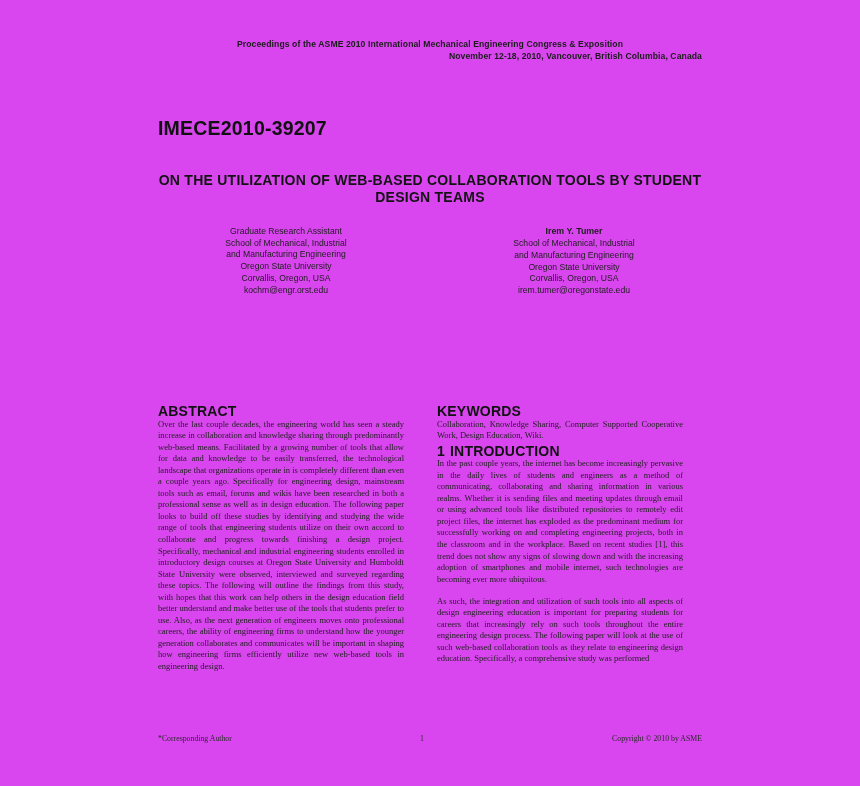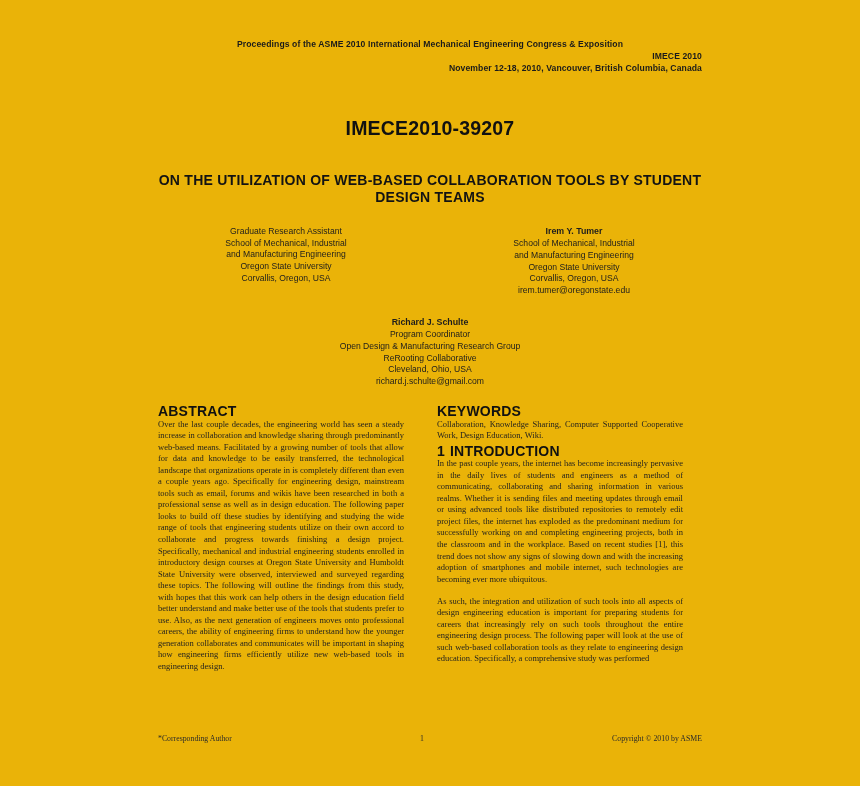--- a/index.html
+++ b/index.html
@@ -14,21 +14,21 @@
     font-family: "Liberation Serif", serif;
     color: #161616;
     overflow: hidden;
   }
 
   .page {
     position: relative;
     width: 860px;
     height: 786px;
     box-sizing: border-box;
-    background: #eab308;
+    background: #d946ef;
   }
 
   
   .running-head {
     position: absolute;
     left: 158px;
     top: 38px;
     width: 544px;
     text-align: right;
     font-family: "Liberation Sans", sans-serif;
@@ -41,21 +41,21 @@
   .running-head .line1 { text-align: center; }
   .running-head .line2 { text-align: right; }
   .running-head .line3 { text-align: right; }
 
   
   .paper-number {
     position: absolute;
     left: 158px;
     top: 117px;
     width: 544px;
-    text-align: center;
+    text-align: left;
     font-family: "Liberation Sans", sans-serif;
     font-weight: bold;
     font-size: 19.5px;
     letter-spacing: 0.2px;
     color: #111;
   }
 
   
   .paper-title {
     position: absolute;
@@ -152,57 +152,49 @@
   .footer-center{ flex: 1 1 auto; text-align: center; }
   .footer-right { flex: 0 0 auto; }
 </style>
 </head>
 <body>
 
 <div class="page">
 
   <div class="running-head">
     <div class="line1">Proceedings of the ASME 2010 International Mechanical Engineering Congress &amp; Exposition</div>
-    <div class="line2">IMECE 2010</div>
     <div class="line3">November 12-18, 2010, Vancouver, British Columbia, Canada</div>
   </div>
 
   <div class="paper-number">IMECE2010-39207</div>
 
   <div class="paper-title">ON THE UTILIZATION OF WEB-BASED COLLABORATION TOOLS BY STUDENT DESIGN TEAMS</div>
 
   <div class="authors-row">
 
     <div class="author-block">
       <div class="author-line">Graduate Research Assistant</div>
       <div class="author-line">School of Mechanical, Industrial</div>
       <div class="author-line">and Manufacturing Engineering</div>
       <div class="author-line">Oregon State University</div>
       <div class="author-line">Corvallis, Oregon, USA</div>
+      <div class="author-line">kochm@engr.orst.edu</div>
     </div>
 
     <div class="author-block">
       <div class="author-name">Irem Y. Tumer</div>
       <div class="author-line">School of Mechanical, Industrial</div>
       <div class="author-line">and Manufacturing Engineering</div>
       <div class="author-line">Oregon State University</div>
       <div class="author-line">Corvallis, Oregon, USA</div>
       <div class="author-line">irem.tumer@oregonstate.edu</div>
     </div>
 
   </div>
 
-  <div class="author-block centered-solo">
-    <div class="author-name">Richard J. Schulte</div>
-    <div class="author-line">Program Coordinator</div>
-    <div class="author-line">Open Design &amp; Manufacturing Research Group</div>
-    <div class="author-line">ReRooting Collaborative</div>
-    <div class="author-line">Cleveland, Ohio, USA</div>
-    <div class="author-line">richard.j.schulte@gmail.com</div>
-  </div>
 
   <div class="col col-left">
     <div class="section-head">ABSTRACT</div>
     <p class="para">Over the last couple decades, the engineering world has seen a steady increase in collaboration and knowledge sharing through predominantly web-based means. Facilitated by a growing number of tools that allow for data and knowledge to be easily transferred, the technological landscape that organizations operate in is completely different than even a couple years ago. Specifically for engineering design, mainstream tools such as email, forums and wikis have been researched in both a professional sense as well as in design education. The following paper looks to build off these studies by identifying and studying the wide range of tools that engineering students utilize on their own accord to collaborate and progress towards finishing a design project. Specifically, mechanical and industrial engineering students enrolled in introductory design courses at Oregon State University and Humboldt State University were observed, interviewed and surveyed regarding these topics. The following will outline the findings from this study, with hopes that this work can help others in the design education field better understand and make better use of the tools that students prefer to use. Also, as the next generation of engineers moves onto professional careers, the ability of engineering firms to understand how the younger generation collaborates and communicates will be important in shaping how engineering firms efficiently utilize new web-based tools in engineering design.</p>
   </div>
 
   <div class="col col-right">
     <div class="section-head">KEYWORDS</div>
     <p class="para">Collaboration, Knowledge Sharing, Computer Supported Cooperative Work, Design Education, Wiki.</p>
 

